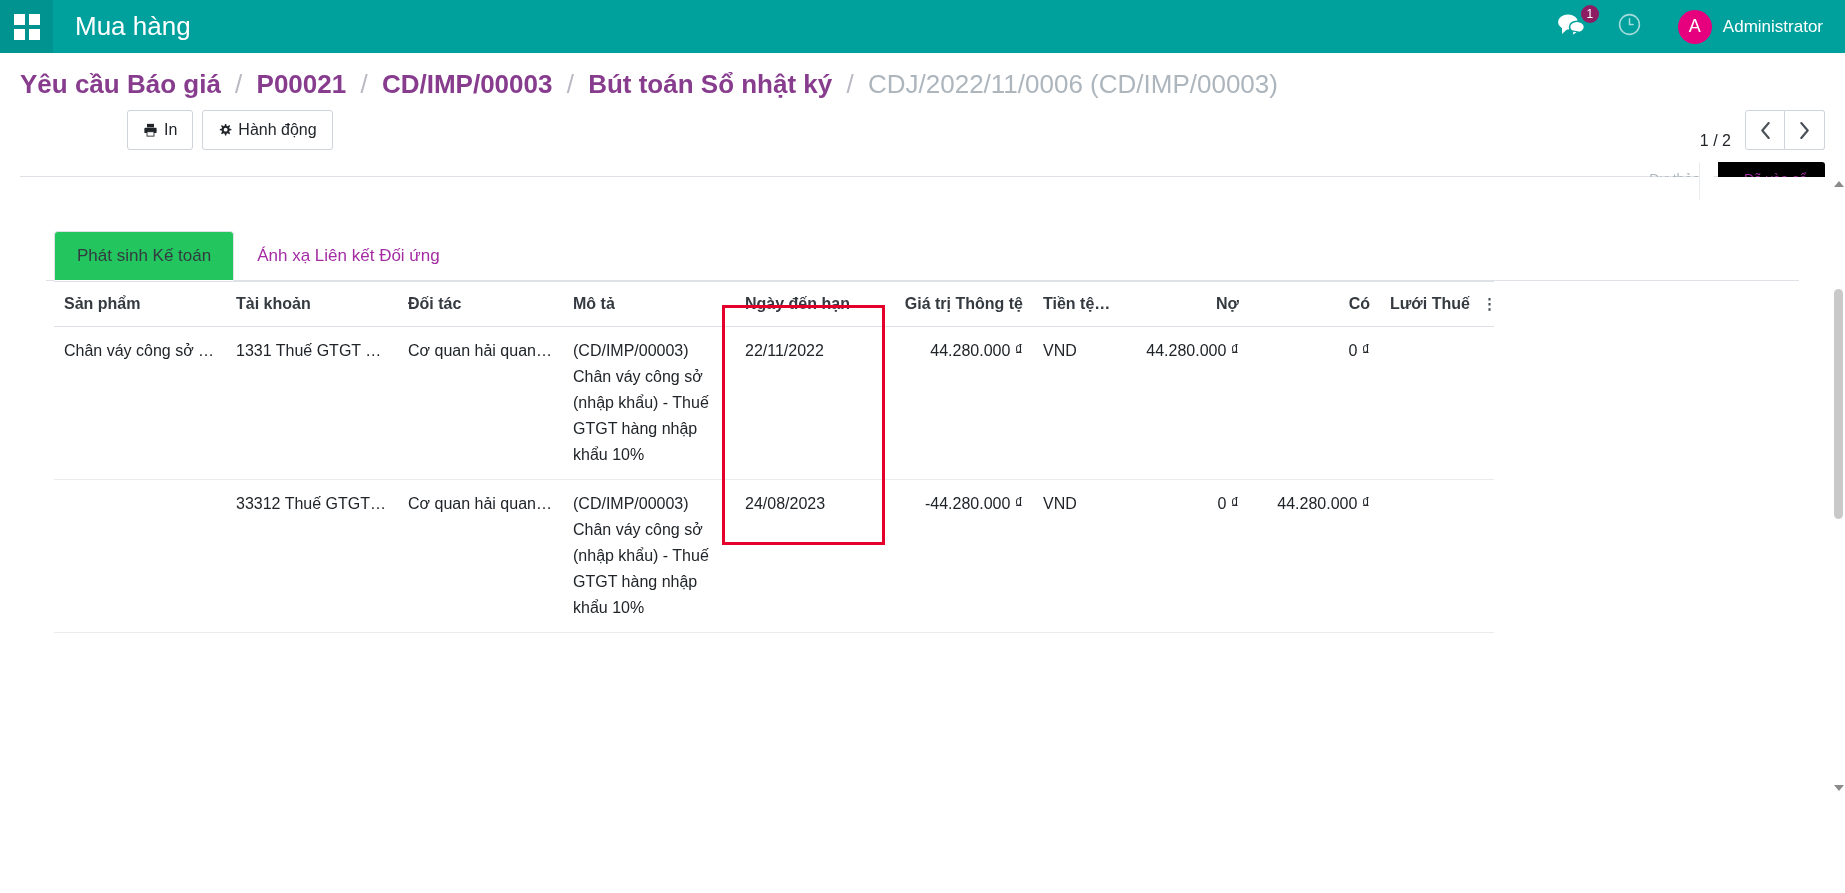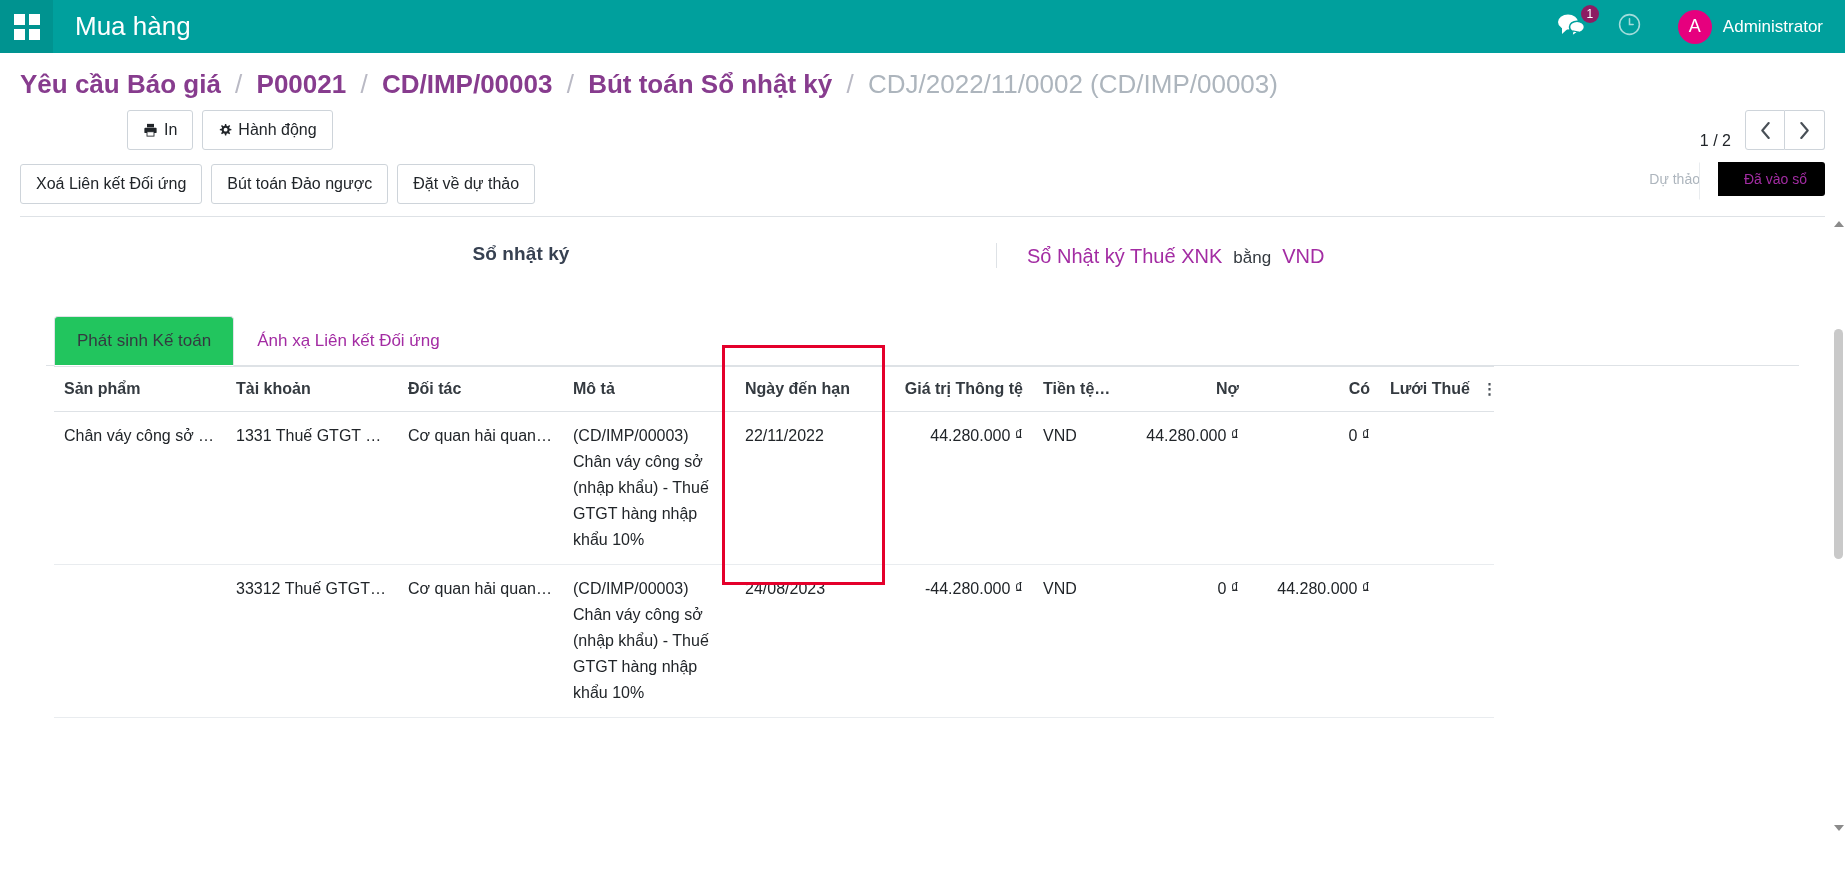--- a/index.html
+++ b/index.html
@@ -320,21 +320,21 @@
 
   <div class="breadcrumb">
     <span class="bc-link">Yêu cầu Báo giá</span>
     <span class="bc-sep">/</span>
     <span class="bc-link">P00021</span>
     <span class="bc-sep">/</span>
     <span class="bc-link">CD/IMP/00003</span>
     <span class="bc-sep">/</span>
     <span class="bc-link">Bút toán Sổ nhật ký</span>
     <span class="bc-sep">/</span>
-    <span class="bc-current">CDJ/2022/11/0002 (CD/IMP/00003)</span>
+    <span class="bc-current">CDJ/2022/11/0006 (CD/IMP/00003)</span>
   </div>
 
   <div class="btn-row">
 
     <div class="btn-spacer"></div>
 
     <div class="btn-group-mid">
       <button class="btn">
         <svg width="15" height="14" viewBox="0 0 16 16">
           <rect x="4" y="1" width="8" height="4" fill="#212529"></rect>
@@ -361,45 +361,30 @@
       </div>
       <div class="pager-btn right">
         <svg width="11" height="17" viewBox="0 0 10 16">
           <path d="M2 1 L8 8 L2 15" fill="none" stroke="#495057" stroke-width="2" stroke-linecap="round" stroke-linejoin="round"></path>
         </svg>
       </div>
     </div>
   </div>
 
   <div class="btn-row2">
-    <div class="btn-group-left">
-      <button class="btn">Xoá Liên kết Đối ứng</button>
-      <button class="btn">Bút toán Đảo ngược</button>
-      <button class="btn">Đặt về dự thảo</button>
-    </div>
     <div class="statusbar">
       <div class="status-item">Dự thảo</div>
       <div class="status-item active">Đã vào sổ</div>
     </div>
   </div>
 </div>
 
 <div class="sheet-area">
   <div class="sheet">
 
-    <div class="journal-header">
-      <div class="jh-title-col">
-        <span class="jh-label">Sổ nhật ký</span>
-      </div>
-      <div class="jh-right">
-        <span class="jh-journal">Sổ Nhật ký Thuế XNK</span>
-        <span class="jh-by">bằng</span>
-        <span class="jh-curr">VND</span>
-      </div>
-    </div>
 
     <div class="tabs">
       <div class="tab active">Phát sinh Kế toán</div>
       <div class="tab">Ánh xạ Liên kết Đối ứng</div>
     </div>
 
     <div class="table-wrap">
       <table class="lines">
         <colgroup>
           <col style="width:172px">

